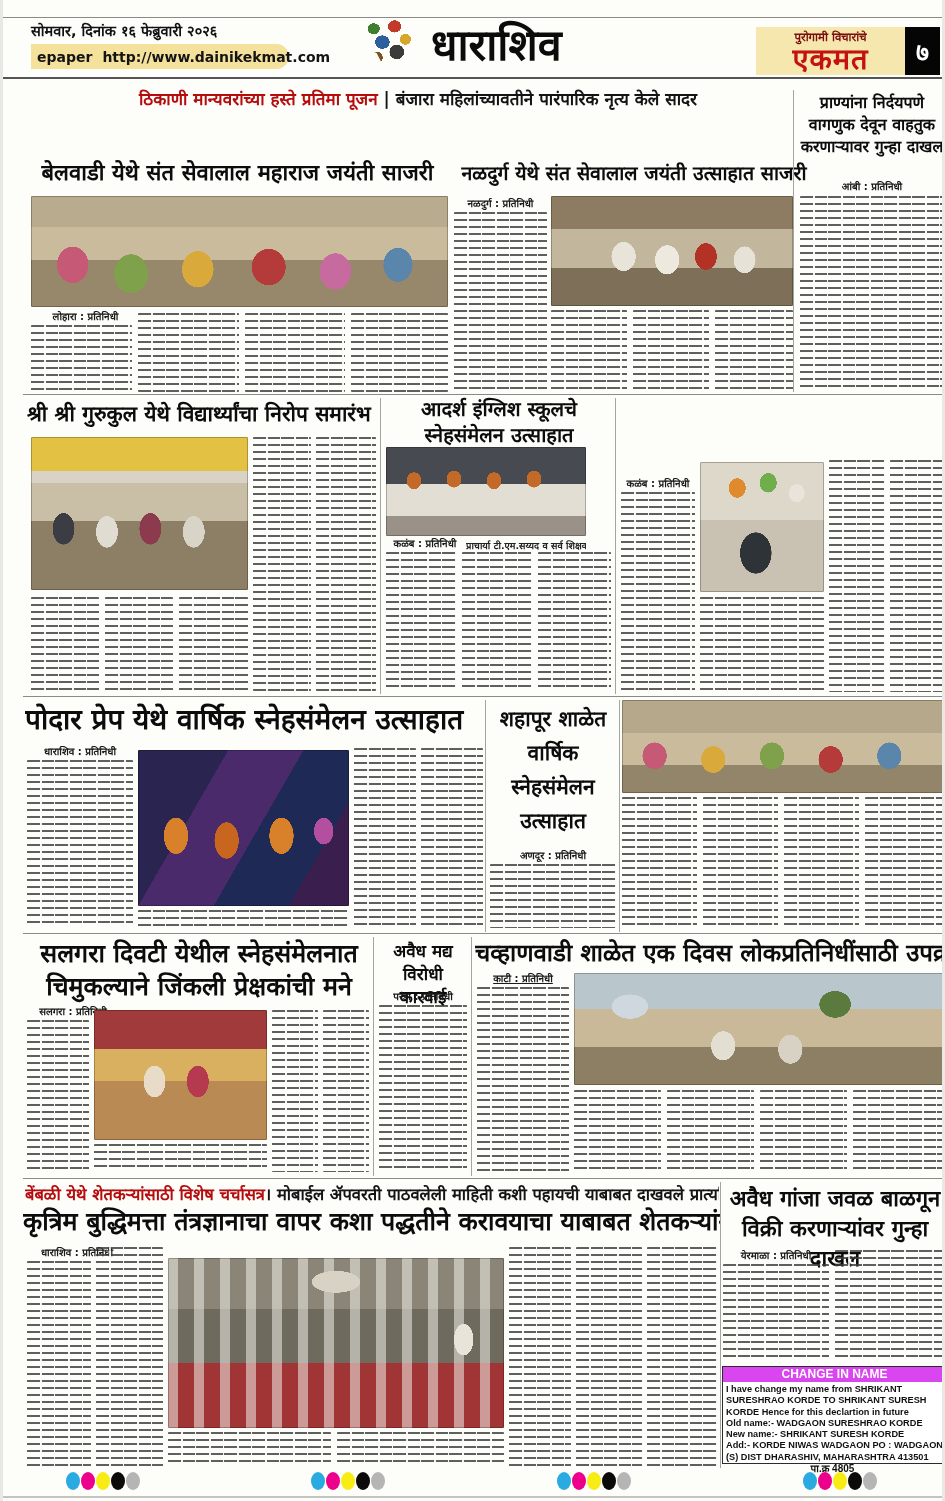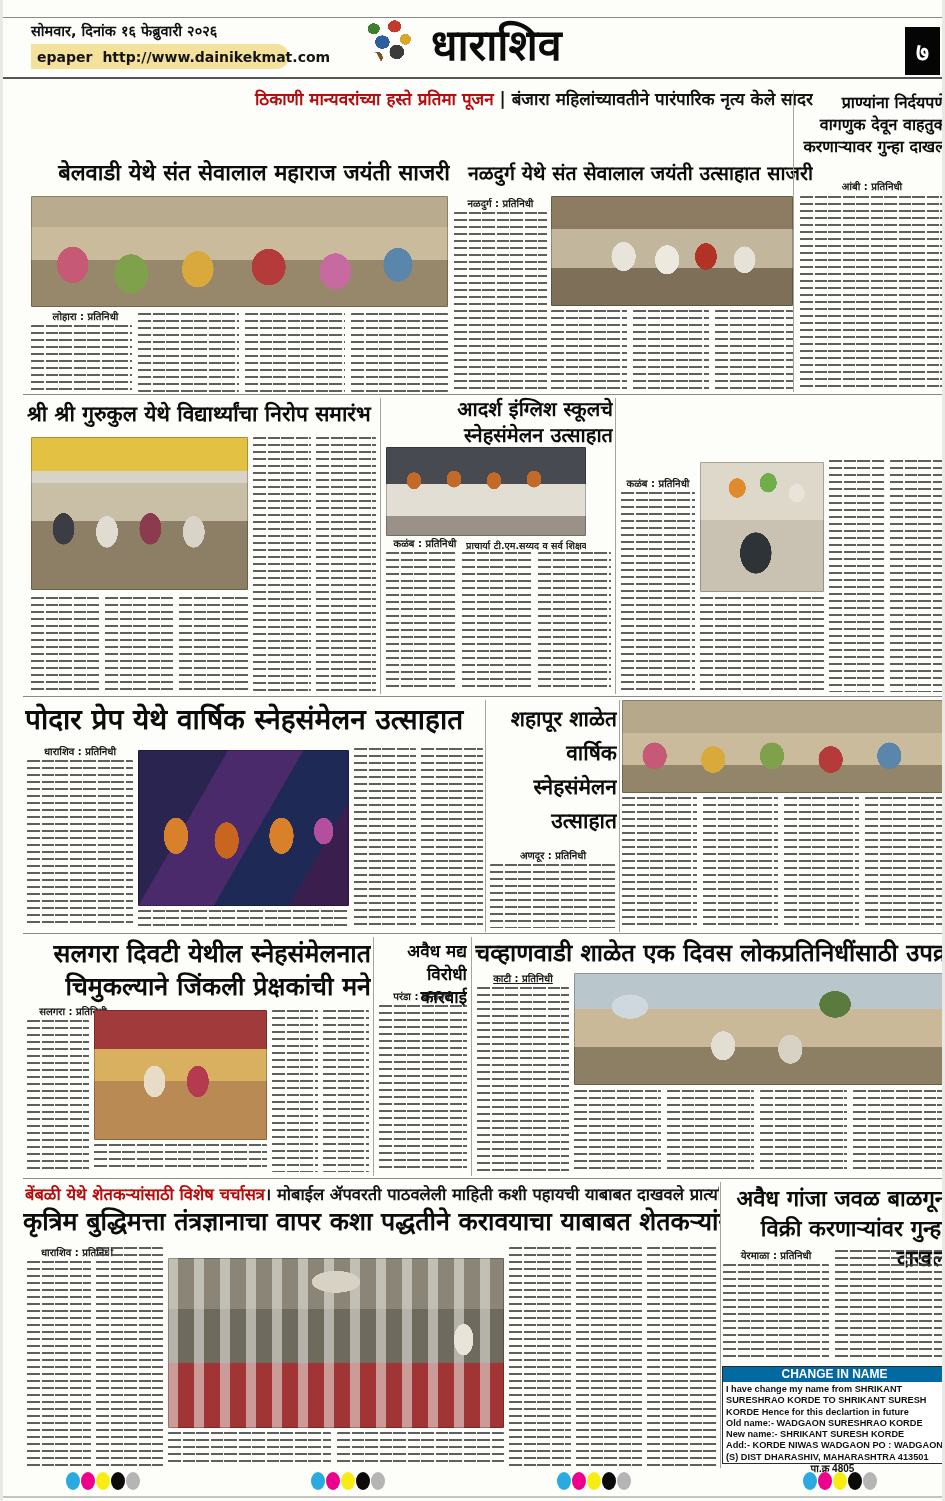--- a/index.html
+++ b/index.html
@@ -3,21 +3,21 @@
 <meta charset="utf-8">
 <style>
   html,body{margin:0;padding:0;background:#e8e8e4;}
   .page{position:relative;width:939px;height:1501px;margin:0 auto;background:#fdfdfa;overflow:hidden;
         font-family:"DejaVu Sans","Liberation Sans",sans-serif;color:#111;}
   .abs{position:absolute;}
   .hr{position:absolute;background:#8a8a86;height:1px;}
   .vr{position:absolute;background:#a5a5a0;width:1px;}
   .hl{position:absolute;font-weight:bold;color:#0c0c0c;overflow:hidden;}
   .nowrap{white-space:nowrap;}
-  .ctr{text-align:right;}
+  .ctr{text-align:center;}
   .by{position:absolute;font-size:10px;font-weight:bold;color:#1a1a1a;text-align:center;line-height:12px;overflow:hidden;white-space:nowrap;}
   .cap{position:absolute;font-size:9.5px;font-weight:bold;color:#222;overflow:hidden;white-space:nowrap;}
   .tx{position:absolute;opacity:.82;border-radius:1px;
       background-image:
         repeating-linear-gradient(90deg, transparent 0 13px, rgba(253,253,250,.95) 13px 15px, transparent 15px 27px, rgba(253,253,250,.95) 27px 28px),
         repeating-linear-gradient(180deg,#3d3d3b 0 2px, transparent 2px 7px);}
   .ph{position:absolute;border-radius:1px;box-shadow:inset 0 0 0 1px rgba(0,0,0,.25);}
   .pill{position:absolute;left:28px;top:44px;width:258px;height:25px;background:#f4e19b;
         border-radius:0 14px 14px 0;display:flex;align-items:center;gap:5px;padding-left:6px;box-sizing:border-box;}
   .pill b{font-size:14px;color:#141414;}
@@ -37,38 +37,42 @@
          radial-gradient(12px 12px at 58% 62%, #3b3b3b 0 60%, transparent 61%),
          radial-gradient(10px 10px at 30% 72%, #7d4f23 0 60%, transparent 61%),
          radial-gradient(9px 9px at 70% 40%, #d7a62c 0 60%, transparent 61%);
         clip-path:polygon(18% 4%,55% 0,72% 18%,96% 30%,84% 58%,62% 96%,40% 88%,30% 64%,6% 52%,14% 28%);}
   .masthead{position:absolute;left:428px;top:18px;font-size:43px;font-weight:bold;color:#0b0b0b;line-height:54px;white-space:nowrap;}
   .dots{position:absolute;top:1472px;display:flex;gap:1px;}
   .dot{width:14px;height:18px;border-radius:50%;}
   .dc{background:#29abe2;} .dm{background:#ec008c;} .dy{background:#f7ec13;} .dk{background:#0b0b0b;} .dg{background:#b5b5b5;}
   .adbox{position:absolute;left:719px;top:1366px;width:225px;height:98px;border:1.5px solid #2b2b2b;background:#fff;box-sizing:border-box;
          font-family:"Liberation Sans","DejaVu Sans",sans-serif;}
-  .adbox .hd{background:#0369a1;color:#fff;text-align:center;font-weight:bold;font-size:12px;line-height:15px;}
+  .adbox .hd{background:#d946ef;color:#fff;text-align:center;font-weight:bold;font-size:12px;line-height:15px;}
   .adbox .bd{padding:2px 3px;font-size:9.2px;font-weight:bold;line-height:11.3px;color:#111;}
   .adbox .ref{text-align:center;font-size:10px;font-weight:bold;padding-right:4px;}
 </style>
 </head>
 <body>
 
 <div class="page">
 
   <div class="hr" style="left:0;top:17px;width:945px;"></div>
   <div class="abs nowrap" style="left:28px;top:20px;font-size:14.5px;font-weight:bold;">सोमवार, दिनांक १६ फेब्रुवारी २०२६</div>
   <div class="pill">
     <b>epaper</b>
     <span class="linkicon"></span>
     <b>http://www.dainikekmat.com</b>
   </div>
   <div class="logo"></div>
   <div class="masthead">धाराशिव</div>
+  <div class="brandbox">
+    <div class="tag">पुरोगामी विचारांचे</div>
+    <div class="nm">एकमत</div>
+  </div>
   <div class="pgbox">७</div>
   <div class="hr" style="left:0;top:77px;width:945px;height:2px;background:#555;"></div>
 
   <div class="kick ctr nowrap" style="left:20px;top:87px;width:790px;font-size:17px;">
     <span class="r">ठिकाणी मान्यवरांच्या हस्ते प्रतिमा पूजन</span><span class="k"> | बंजारा महिलांच्यावतीने पारंपारिक नृत्य केले सादर</span>
   </div>
   <div class="hl ctr nowrap" style="left:22px;top:158px;width:425px;font-size:22px;line-height:30px;">बेलवाडी येथे संत सेवालाल महाराज जयंती साजरी</div>
   <div class="hl ctr nowrap" style="left:452px;top:160px;width:358px;font-size:19.5px;line-height:28px;">नळदुर्ग येथे संत सेवालाल जयंती उत्साहात साजरी</div>
 
   <div class="ph" style="left:28px;top:196px;width:417px;height:111px;background:

